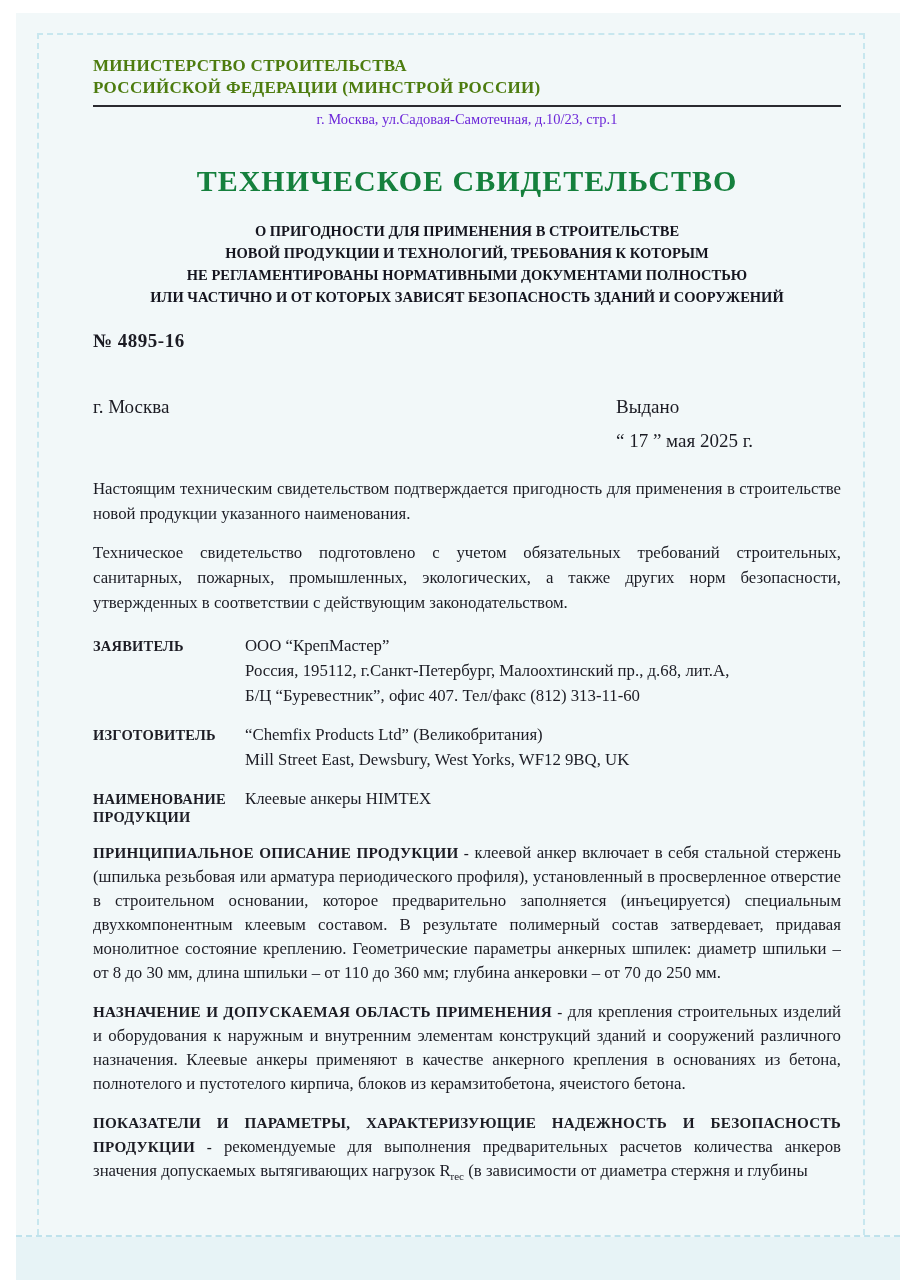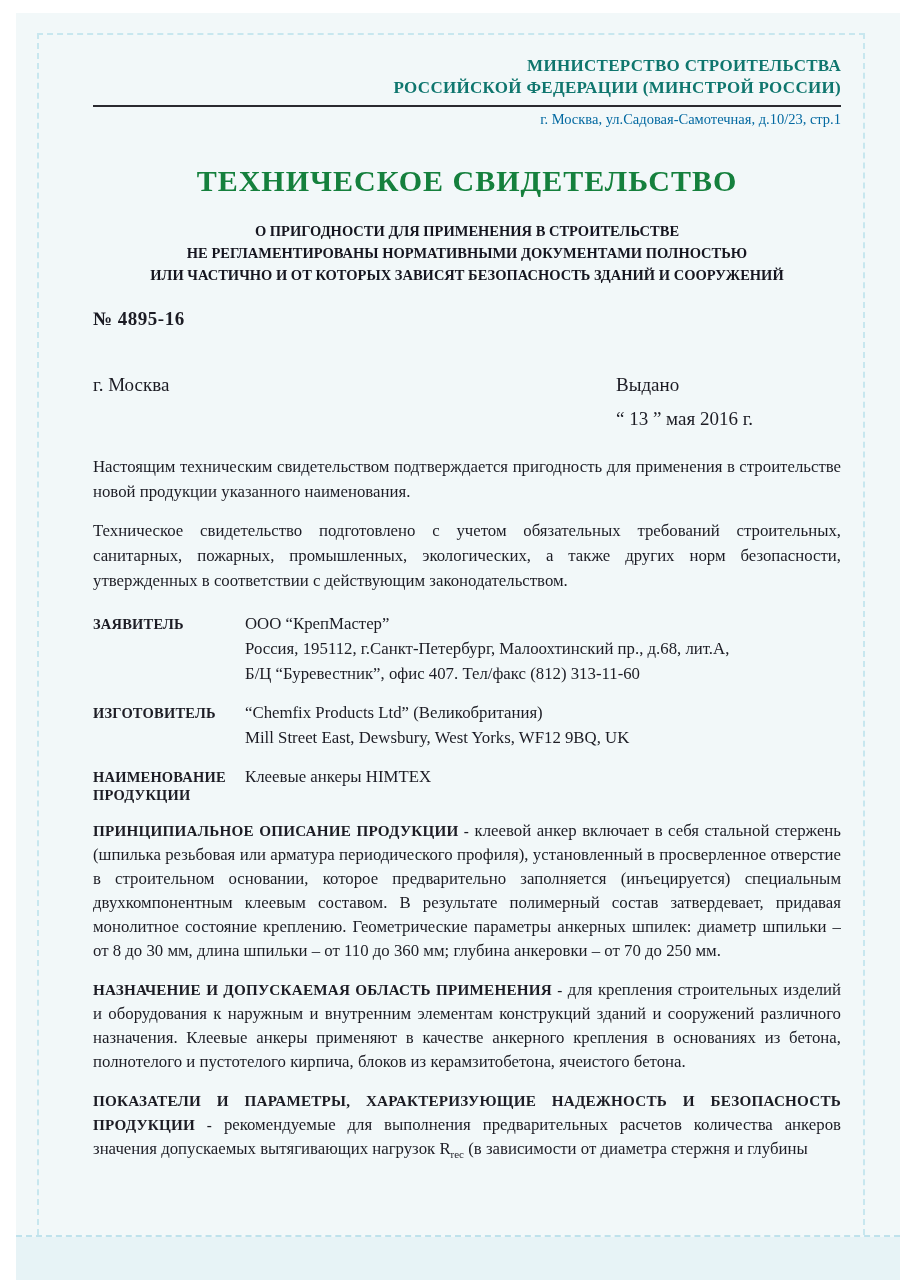--- a/index.html
+++ b/index.html
@@ -10,23 +10,23 @@
 
   .paper { position:absolute; left:16px; top:13px; right:5px; bottom:0; background:#f2f8f9; }
 
   .frame { position:absolute; left:21px; top:20px; width:828px; height:1202px;
            border-left:2px dashed #c8e7ef; border-right:2px dashed #c8e7ef; border-top:2px dashed #c8e7ef; }
   .bottom-line { position:absolute; left:0; right:0; top:1222px; border-top:2px dashed #bfe2ec; }
   .bottom-band { position:absolute; left:0; right:0; top:1224px; bottom:0; background:#e7f3f6; }
 
   .content { position:absolute; left:77px; top:0; width:748px; }
 
-  .ministry { padding-top:42px; text-align:right; font-weight:bold; font-size:17px; line-height:22px; color:#0f766e; letter-spacing:.3px; }
+  .ministry { padding-top:42px; text-align:left; font-weight:bold; font-size:17px; line-height:22px; color:#4d7c0f; letter-spacing:.3px; }
   .rule { margin-top:6px; height:2px; background:#2a2a30; }
-  .address { margin-top:4px; text-align:right; font-size:14.5px; color:#0369a1; }
+  .address { margin-top:4px; text-align:center; font-size:14.5px; color:#6d28d9; }
 
   .title { margin-top:36px; text-align:center; font-weight:bold; font-size:30px; letter-spacing:1px; color:#15803d; }
 
   .subtitle { margin-top:22px; text-align:center; font-weight:bold; font-size:14.5px; line-height:22px; color:#15151f; }
 
   .number { margin-top:22px; text-align:left; font-weight:bold; font-size:19px; letter-spacing:.5px; }
 
   .issue-row { margin-top:44px; display:flex; justify-content:space-between; align-items:flex-start; font-size:19px; }
   .issue-right { width:225px; }
   .issue-date { margin-top:12px; }
@@ -60,31 +60,32 @@
       </div>
 
       <div class="rule"></div>
 
       <div class="address">г. Москва,  ул.Садовая-Самотечная,  д.10/23, стр.1</div>
 
       <div class="title">ТЕХНИЧЕСКОЕ СВИДЕТЕЛЬСТВО</div>
 
       <div class="subtitle">
         <div>О ПРИГОДНОСТИ ДЛЯ ПРИМЕНЕНИЯ В СТРОИТЕЛЬСТВЕ</div>
+        <div>НОВОЙ ПРОДУКЦИИ И ТЕХНОЛОГИЙ, ТРЕБОВАНИЯ К КОТОРЫМ</div>
         <div>НЕ РЕГЛАМЕНТИРОВАНЫ НОРМАТИВНЫМИ ДОКУМЕНТАМИ ПОЛНОСТЬЮ</div>
         <div>ИЛИ ЧАСТИЧНО И ОТ КОТОРЫХ ЗАВИСЯТ БЕЗОПАСНОСТЬ ЗДАНИЙ И СООРУЖЕНИЙ</div>
       </div>
 
       <div class="number">№  4895-16</div>
 
       <div class="issue-row">
         <div>г. Москва</div>
         <div class="issue-right">
           <div>Выдано</div>
-          <div class="issue-date">“ 13 ”  мая  2016 г.</div>
+          <div class="issue-date">“ 17 ”  мая  2025 г.</div>
         </div>
       </div>
 
       <p class="intro">Настоящим техническим свидетельством подтверждается пригодность для применения в строительстве новой продукции указанного наименования.</p>
       <p class="intro">Техническое свидетельство подготовлено с учетом обязательных требований строительных, санитарных, пожарных, промышленных, экологических, а также других норм безопасности, утвержденных в соответствии с действующим законодательством.</p>
 
       <div class="fields">
 
         <div class="field-row">
           <div class="field-label">ЗАЯВИТЕЛЬ</div>

